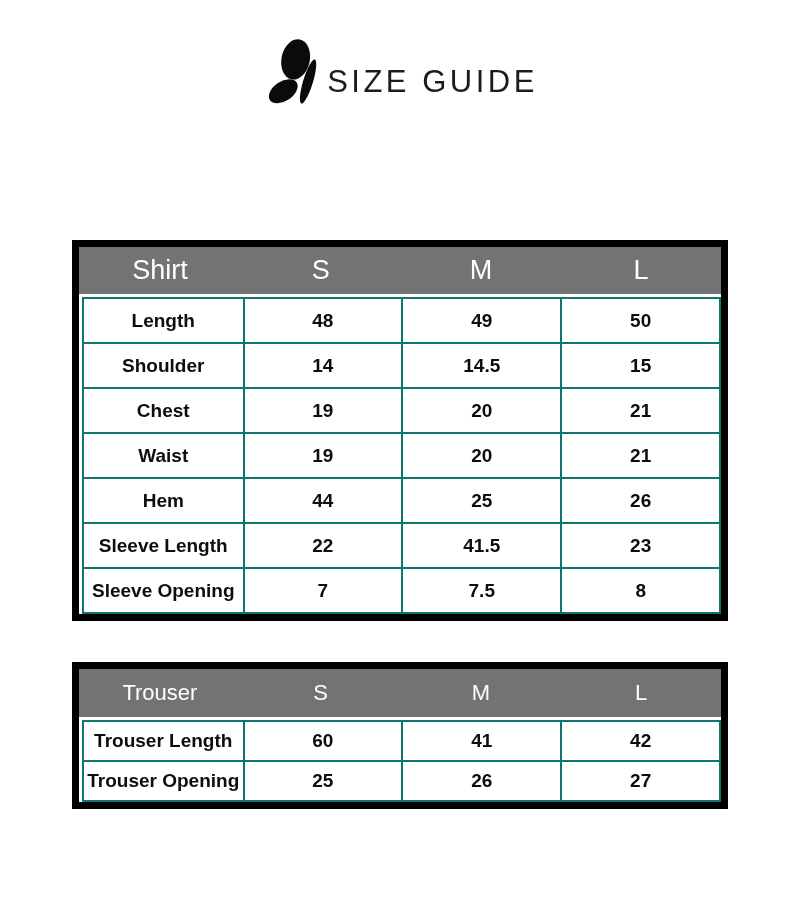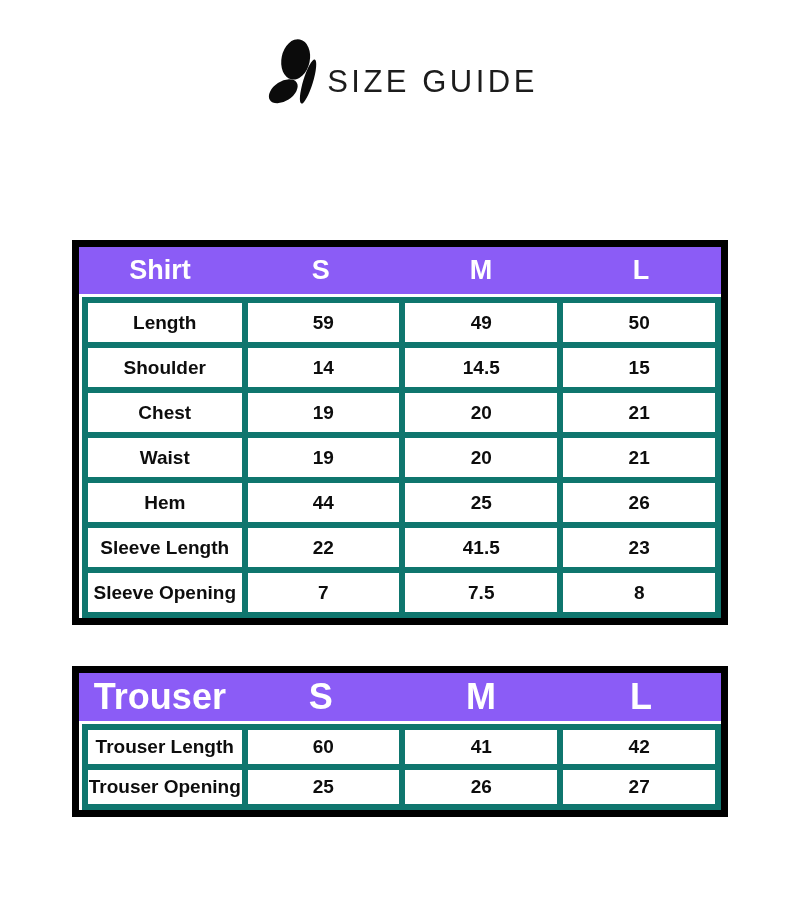--- a/index.html
+++ b/index.html
@@ -37,38 +37,38 @@
     margin: 0 auto;
     border: 7px solid #000000;
     background: #ffffff;
   }
   .frame-shirt   { margin-top: 128px; }
   .frame-trouser { margin-top: 41px; }
 
   .thead {
     display: grid;
     grid-template-columns: 25.2% 24.9% 25% 24.9%;
-    background: #8b5cf6;
+    background: #737373;
     color: #ffffff;
     align-items: center;
     justify-items: center;
-    font-weight: 700;
+    font-weight: 400;
   }
   .thead-shirt   { height: 47px; font-size: 27px; }
-  .thead-trouser { height: 48px; font-size: 36px; }
+  .thead-trouser { height: 48px; font-size: 22px; }
 
   .tbody-wrap { padding: 3px 0 0 3px; background: #ffffff; }
 
   table.size-table {
     width: 100%;
     border-collapse: collapse;
     table-layout: fixed;
   }
   table.size-table td {
-    border: 6px solid #0f766e;
+    border: 2px solid #0f766e;
     text-align: center;
     vertical-align: middle;
     font-weight: 700;
     font-size: 19px;
     color: #0d0d0d;
     padding: 0;
   }
   table.size-table col.c-label { width: 25.2%; }
   table.size-table col.c-s     { width: 24.9%; }
   table.size-table col.c-m     { width: 25%; }
@@ -103,21 +103,21 @@
         <colgroup>
             <col class="c-label">
             <col class="c-s">
             <col class="c-m">
             <col class="c-l">
           </colgroup>
         <tbody>
 
             <tr>
               <td class="label">Length</td>
-              <td>59</td>
+              <td>48</td>
               <td>49</td>
               <td>50</td>
             </tr>
 
             <tr>
               <td class="label">Shoulder</td>
               <td>14</td>
               <td>14.5</td>
               <td>15</td>
             </tr>

